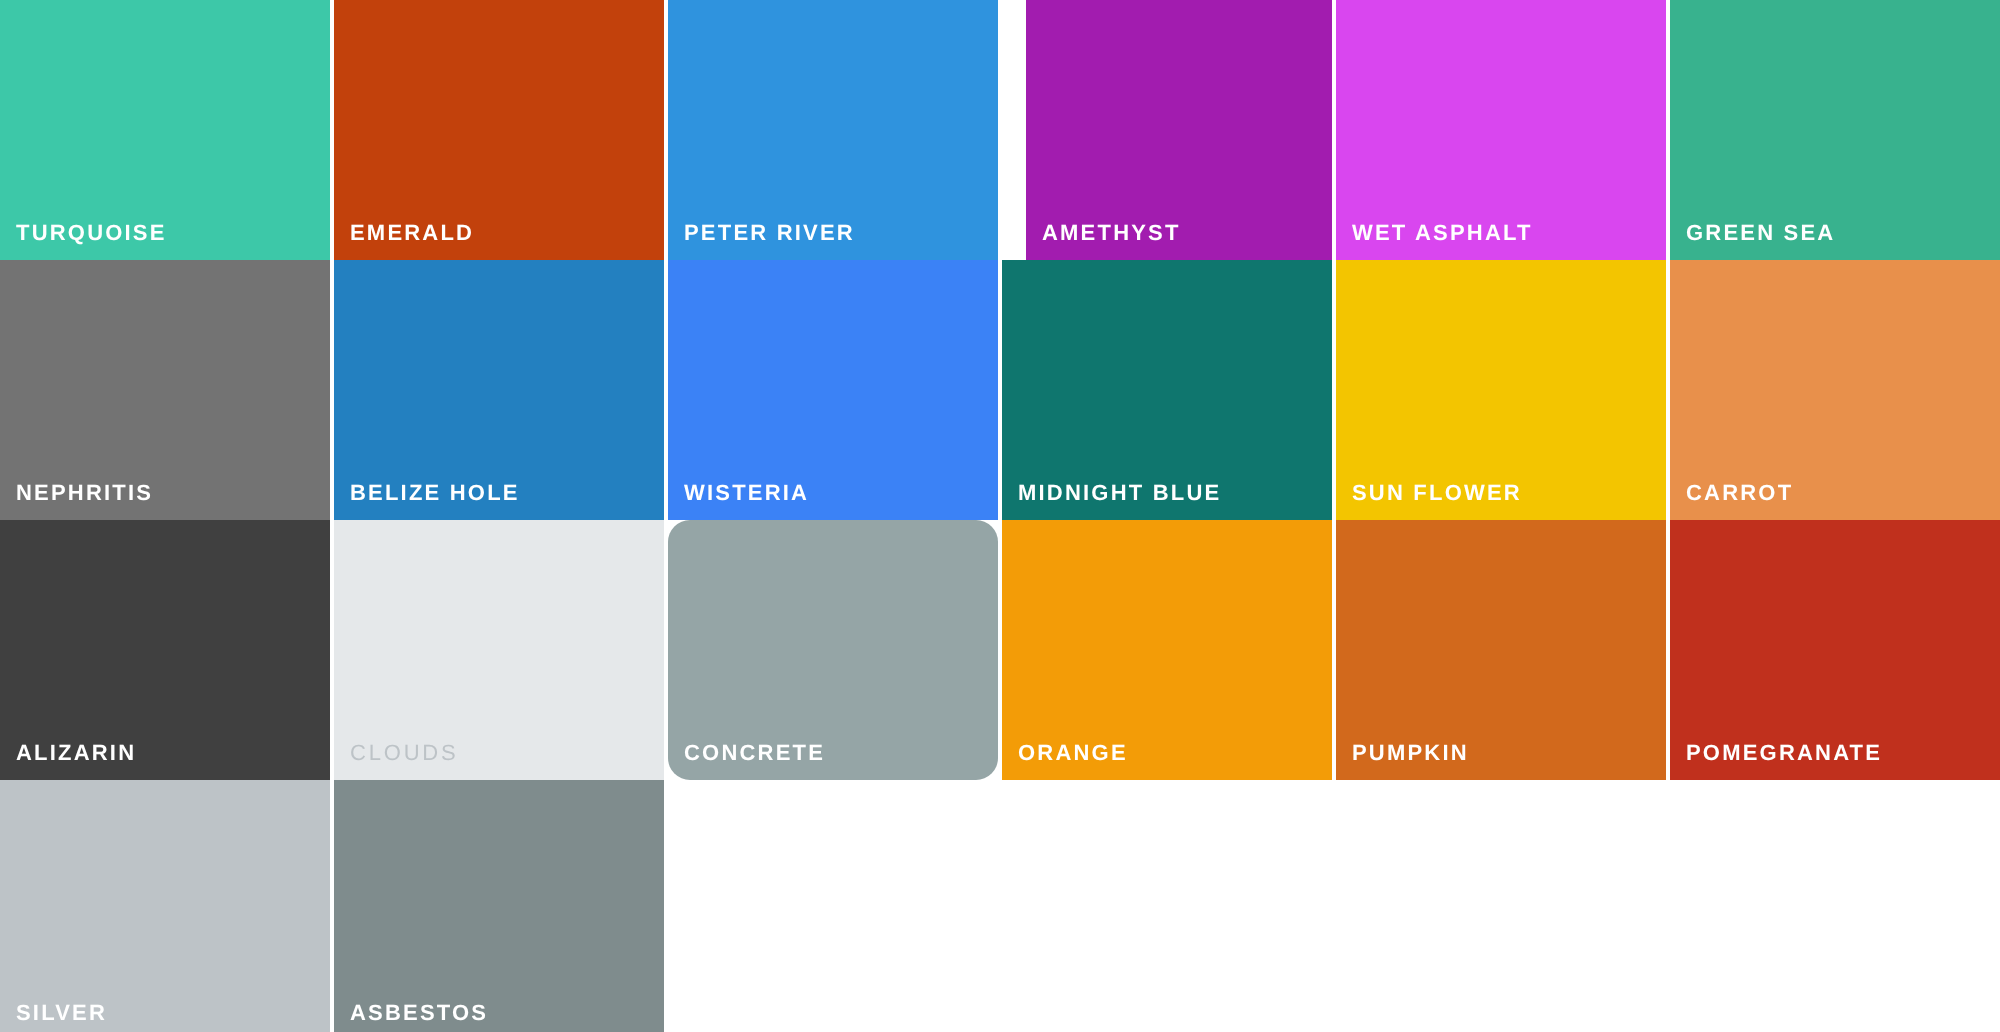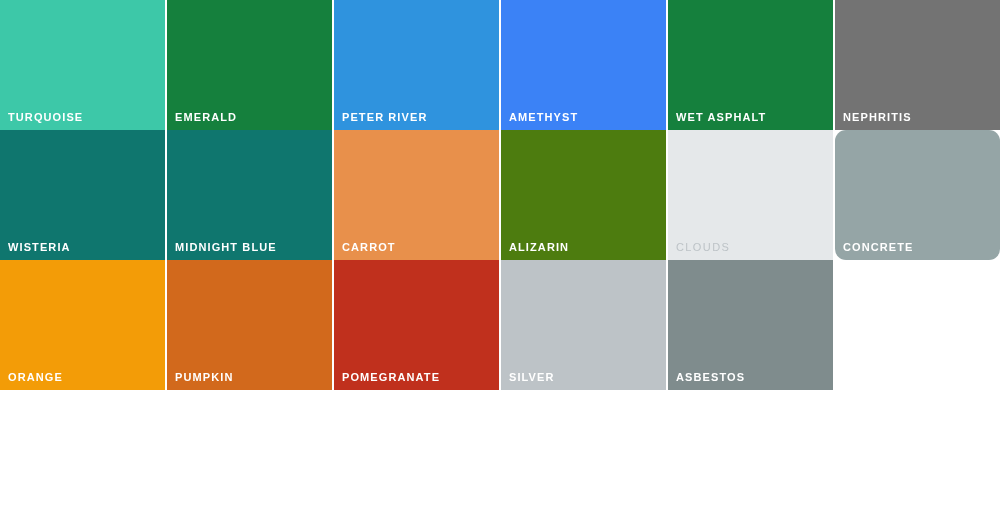--- a/index.html
+++ b/index.html
@@ -53,45 +53,54 @@
     letter-spacing: 1.4px;
   }
 </style>
 </head>
 <body>
 
 <div class="palette-grid">
     <div class="swatch" style="background: rgb(61, 200, 168);">
       <span class="swatch-label">TURQUOISE</span>
     </div>
-    <div class="swatch" style="background: #15803d;">
+    <div class="swatch" style="background: #c2410c;">
       <span class="swatch-label">EMERALD</span>
     </div>
     <div class="swatch" style="background: rgb(47, 147, 222); padding-left: 10px;">
       <span class="swatch-label">PETER RIVER</span>
     </div>
-    <div class="swatch" style="background: #3b82f6;">
+    <div class="swatch" style="background: #a21caf; margin-left: 12px;">
       <span class="swatch-label">AMETHYST</span>
     </div>
-    <div class="swatch" style="background: #15803d;">
+    <div class="swatch" style="background: #d946ef;">
       <span class="swatch-label">WET ASPHALT</span>
+    </div>
+    <div class="swatch" style="background: rgb(56, 178, 142);">
+      <span class="swatch-label">GREEN SEA</span>
     </div>
     <div class="swatch" style="background: #737373;">
       <span class="swatch-label">NEPHRITIS</span>
     </div>
-    <div class="swatch" style="background: #0f766e;">
+    <div class="swatch" style="background: rgb(35, 128, 192);">
+      <span class="swatch-label">BELIZE HOLE</span>
+    </div>
+    <div class="swatch" style="background: #3b82f6;">
       <span class="swatch-label">WISTERIA</span>
     </div>
     <div class="swatch" style="background: #0f766e;">
       <span class="swatch-label">MIDNIGHT BLUE</span>
     </div>
+    <div class="swatch" style="background: rgb(243, 197, 0);">
+      <span class="swatch-label">SUN FLOWER</span>
+    </div>
     <div class="swatch" style="background: rgb(232, 144, 75);">
       <span class="swatch-label">CARROT</span>
     </div>
-    <div class="swatch" style="background: #4d7c0f;">
+    <div class="swatch" style="background: #404040;">
       <span class="swatch-label">ALIZARIN</span>
     </div>
     <div class="swatch" style="background: rgb(229, 232, 234);">
       <span class="swatch-label muted">CLOUDS</span>
     </div>
     <div class="swatch" style="background: rgb(149, 165, 166); border-radius: 11px;">
       <span class="swatch-label">CONCRETE</span>
     </div>
     <div class="swatch" style="background: rgb(243, 156, 7);">
       <span class="swatch-label">ORANGE</span>

